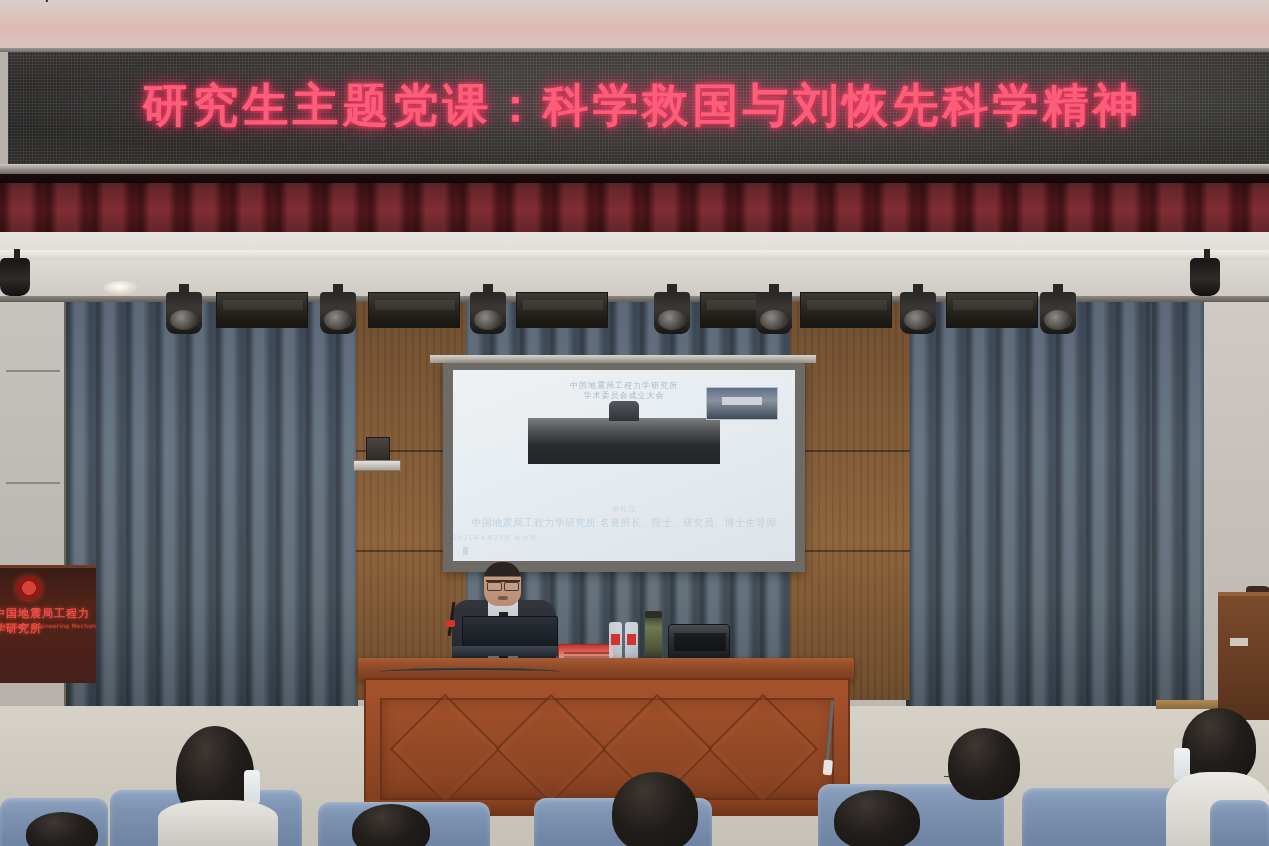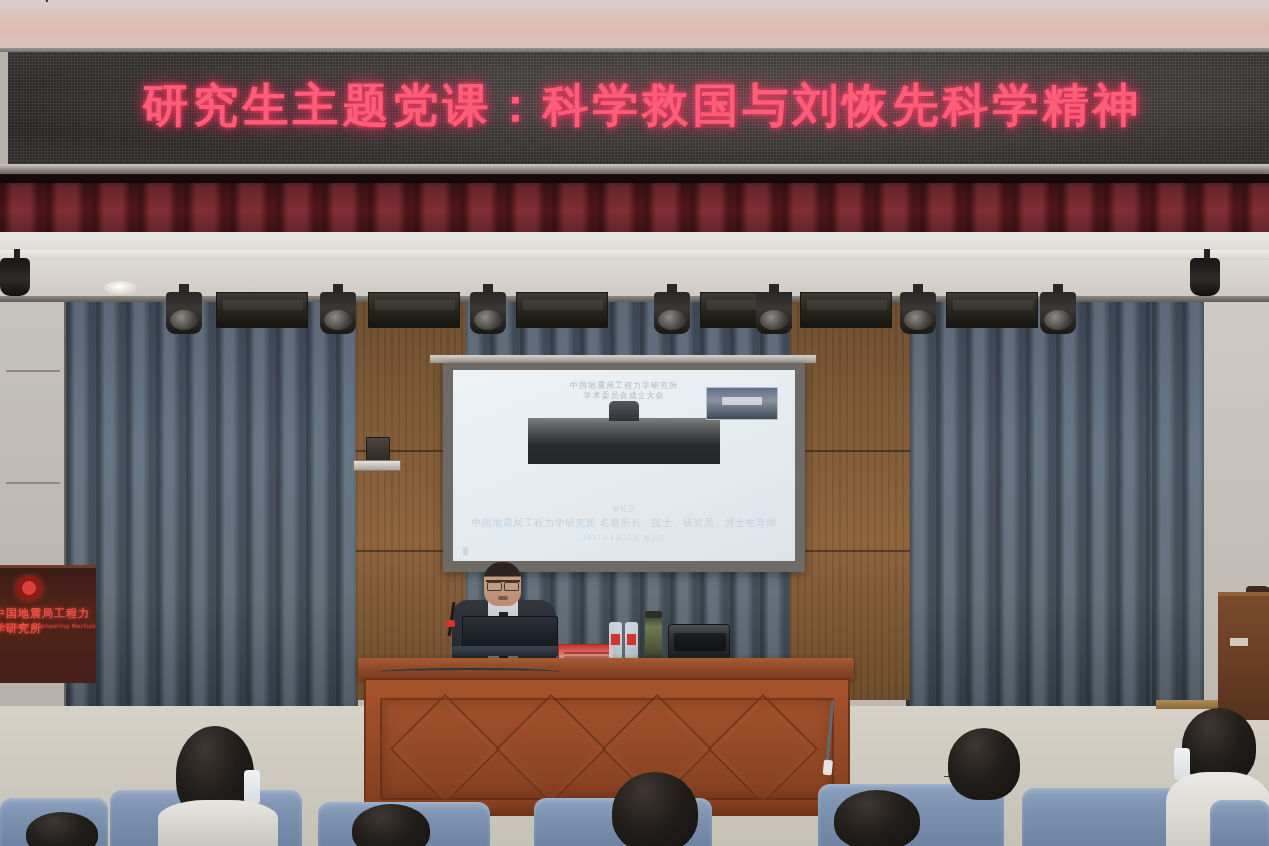--- a/index.html
+++ b/index.html
@@ -219,21 +219,21 @@
     position:absolute; top:70%; width:100%; text-align:center;
     font-family:"DejaVu Sans", sans-serif;
     font-size:7px; color:#b9d2e4; letter-spacing:1px; opacity:.8;
   }
   .slide-affil {
     position:absolute; top:76.5%; width:100%; text-align:center;
     font-family:"DejaVu Sans", sans-serif;
     font-size:10px; color:#b6cfe2; letter-spacing:.4px; opacity:.85;
   }
   .slide-date {
-    position:absolute; top:86%; width:100%; text-align:center;
+    position:absolute; top:86%; width:100%; 
     font-family:"DejaVu Sans", sans-serif;
     font-size:6.5px; color:#bcd3e4; letter-spacing:1px; opacity:.8;
   }
   .slide-badge {
     position:absolute; left:3%; bottom:3%; width:5px; height:8px;
     background:#cfd6dc;
   }
 
   
   .podium {

